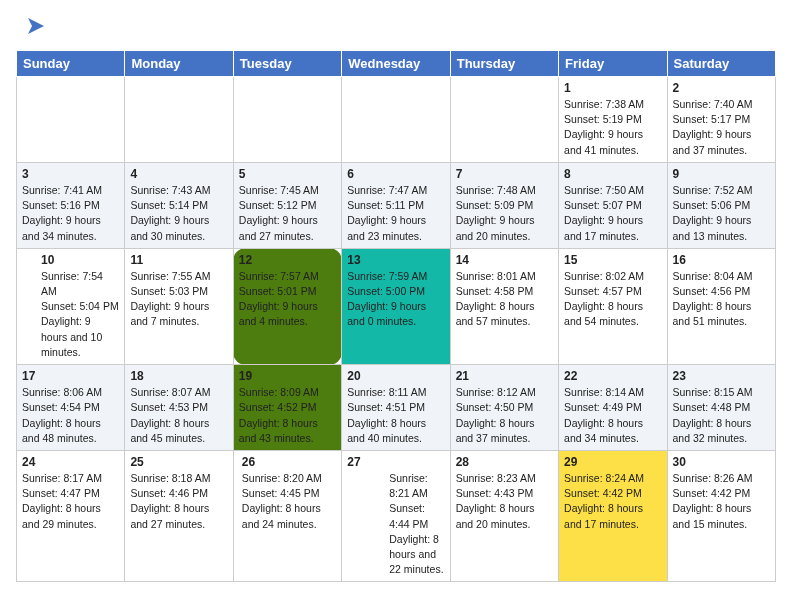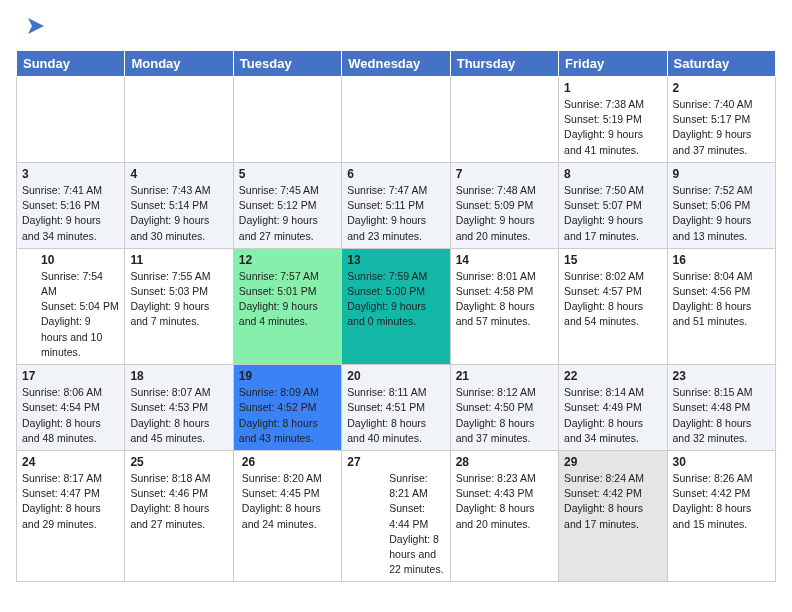--- a/index.html
+++ b/index.html
@@ -188,21 +188,21 @@
           <div class="day-info" style="white-space: pre-line;">Sunrise: 7:54 AM
 Sunset: 5:04 PM
 Daylight: 9 hours and 10 minutes.</div>
         </td>
         <td style="background: rgb(255, 255, 255);">
           <span class="day-num">11</span>
           <div class="day-info" style="white-space: pre-line;">Sunrise: 7:55 AM
 Sunset: 5:03 PM
 Daylight: 9 hours and 7 minutes.</div>
         </td>
-        <td style="background: #86efac;">
+        <td style="background: #4d7c0f; border-radius: 13px;">
           <span class="day-num">12</span>
           <div class="day-info" style="white-space: pre-line;">Sunrise: 7:57 AM
 Sunset: 5:01 PM
 Daylight: 9 hours and 4 minutes.</div>
         </td>
         <td style="background: #14b8a6;">
           <span class="day-num">13</span>
           <div class="day-info" style="white-space: pre-line;">Sunrise: 7:59 AM
 Sunset: 5:00 PM
 Daylight: 9 hours and 0 minutes.</div>
@@ -232,21 +232,21 @@
           <div class="day-info" style="white-space: pre-line;">Sunrise: 8:06 AM
 Sunset: 4:54 PM
 Daylight: 8 hours and 48 minutes.</div>
         </td>
         <td style="background: rgb(240, 243, 248);">
           <span class="day-num">18</span>
           <div class="day-info" style="white-space: pre-line;">Sunrise: 8:07 AM
 Sunset: 4:53 PM
 Daylight: 8 hours and 45 minutes.</div>
         </td>
-        <td style="background: #3b82f6; margin-left: 24px;">
+        <td style="background: #4d7c0f; margin-left: 24px;">
           <span class="day-num">19</span>
           <div class="day-info" style="white-space: pre-line;">Sunrise: 8:09 AM
 Sunset: 4:52 PM
 Daylight: 8 hours and 43 minutes.</div>
         </td>
         <td style="background: rgb(240, 243, 248);">
           <span class="day-num">20</span>
           <div class="day-info" style="white-space: pre-line;">Sunrise: 8:11 AM
 Sunset: 4:51 PM
 Daylight: 8 hours and 40 minutes.</div>
@@ -294,21 +294,21 @@
           <div class="day-info" style="white-space: pre-line; margin-left: 42px;">Sunrise: 8:21 AM
 Sunset: 4:44 PM
 Daylight: 8 hours and 22 minutes.</div>
         </td>
         <td style="background: rgb(255, 255, 255);">
           <span class="day-num">28</span>
           <div class="day-info" style="white-space: pre-line;">Sunrise: 8:23 AM
 Sunset: 4:43 PM
 Daylight: 8 hours and 20 minutes.</div>
         </td>
-        <td style="background: #e5e5e5; margin-left: 36px;">
+        <td style="background: #fde047; margin-left: 36px;">
           <span class="day-num">29</span>
           <div class="day-info" style="white-space: pre-line;">Sunrise: 8:24 AM
 Sunset: 4:42 PM
 Daylight: 8 hours and 17 minutes.</div>
         </td>
         <td style="background: rgb(255, 255, 255);">
           <span class="day-num">30</span>
           <div class="day-info" style="white-space: pre-line;">Sunrise: 8:26 AM
 Sunset: 4:42 PM
 Daylight: 8 hours and 15 minutes.</div>

